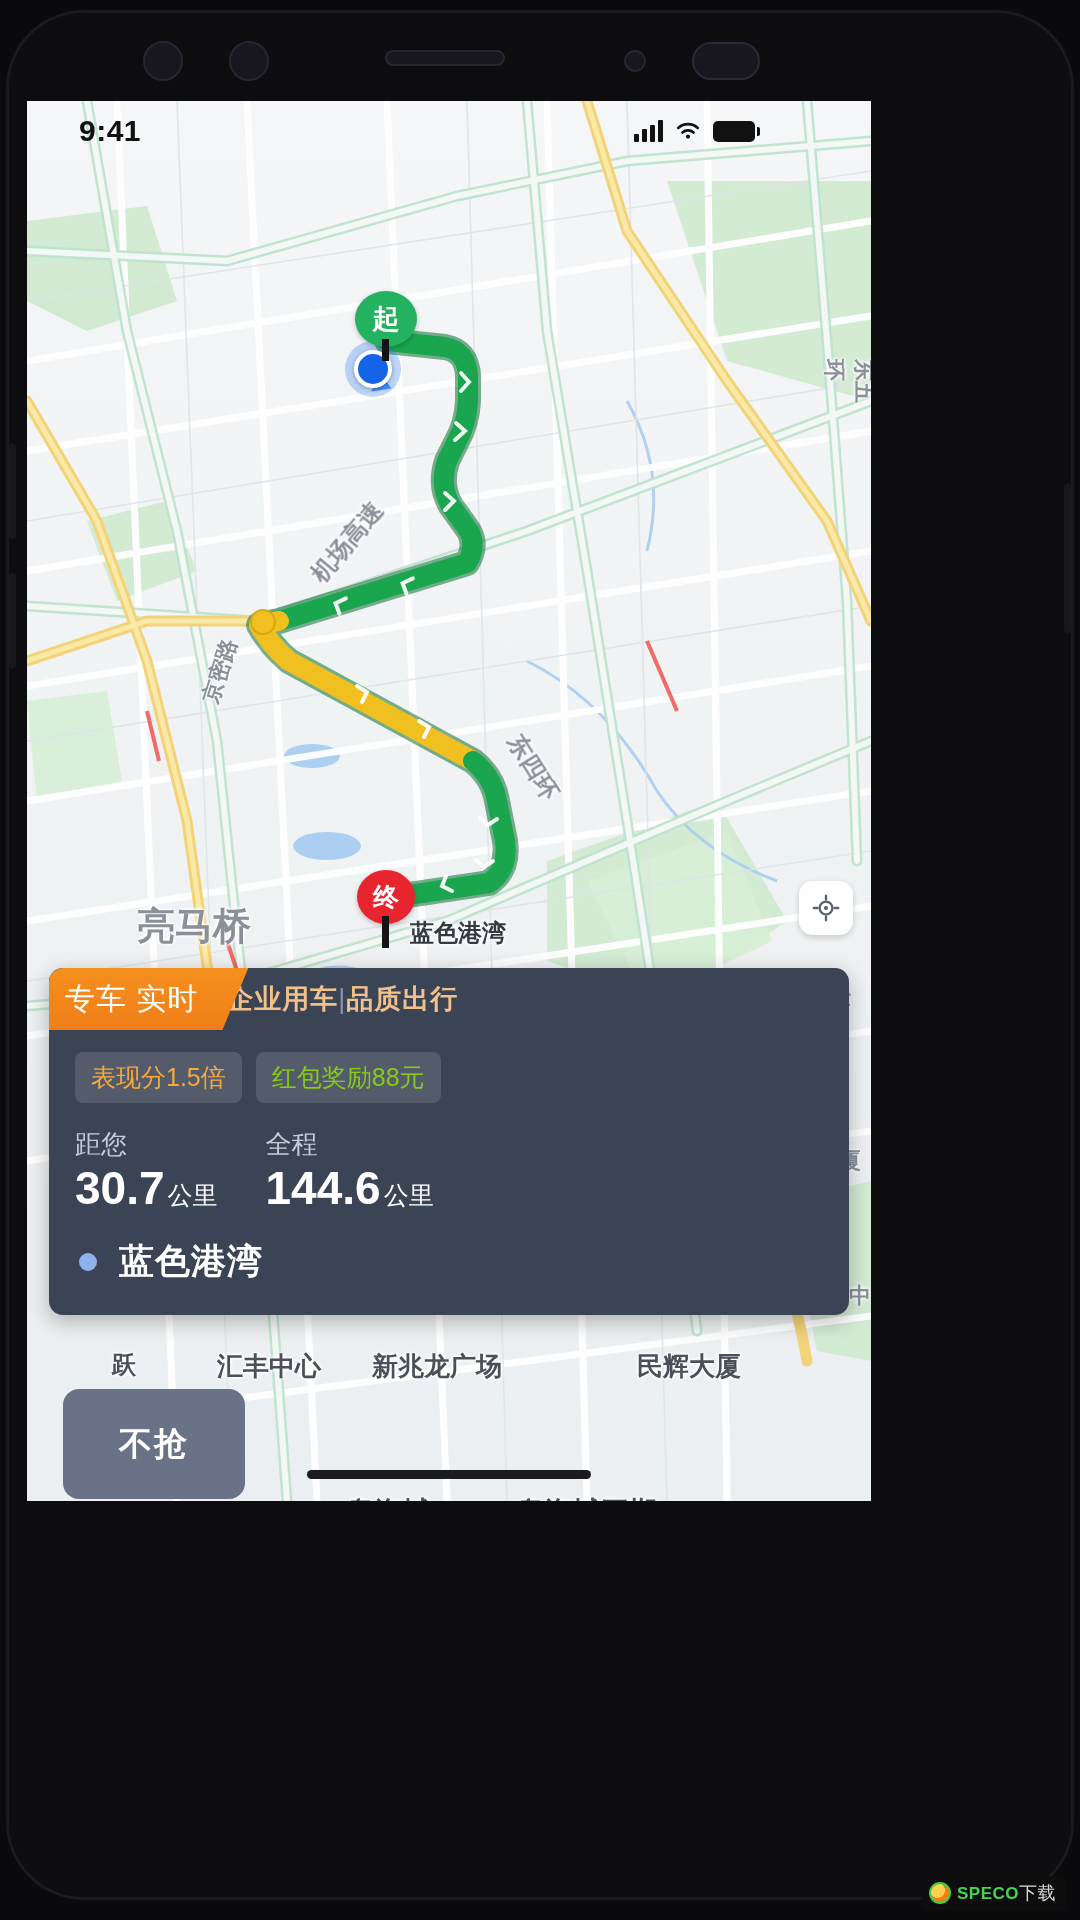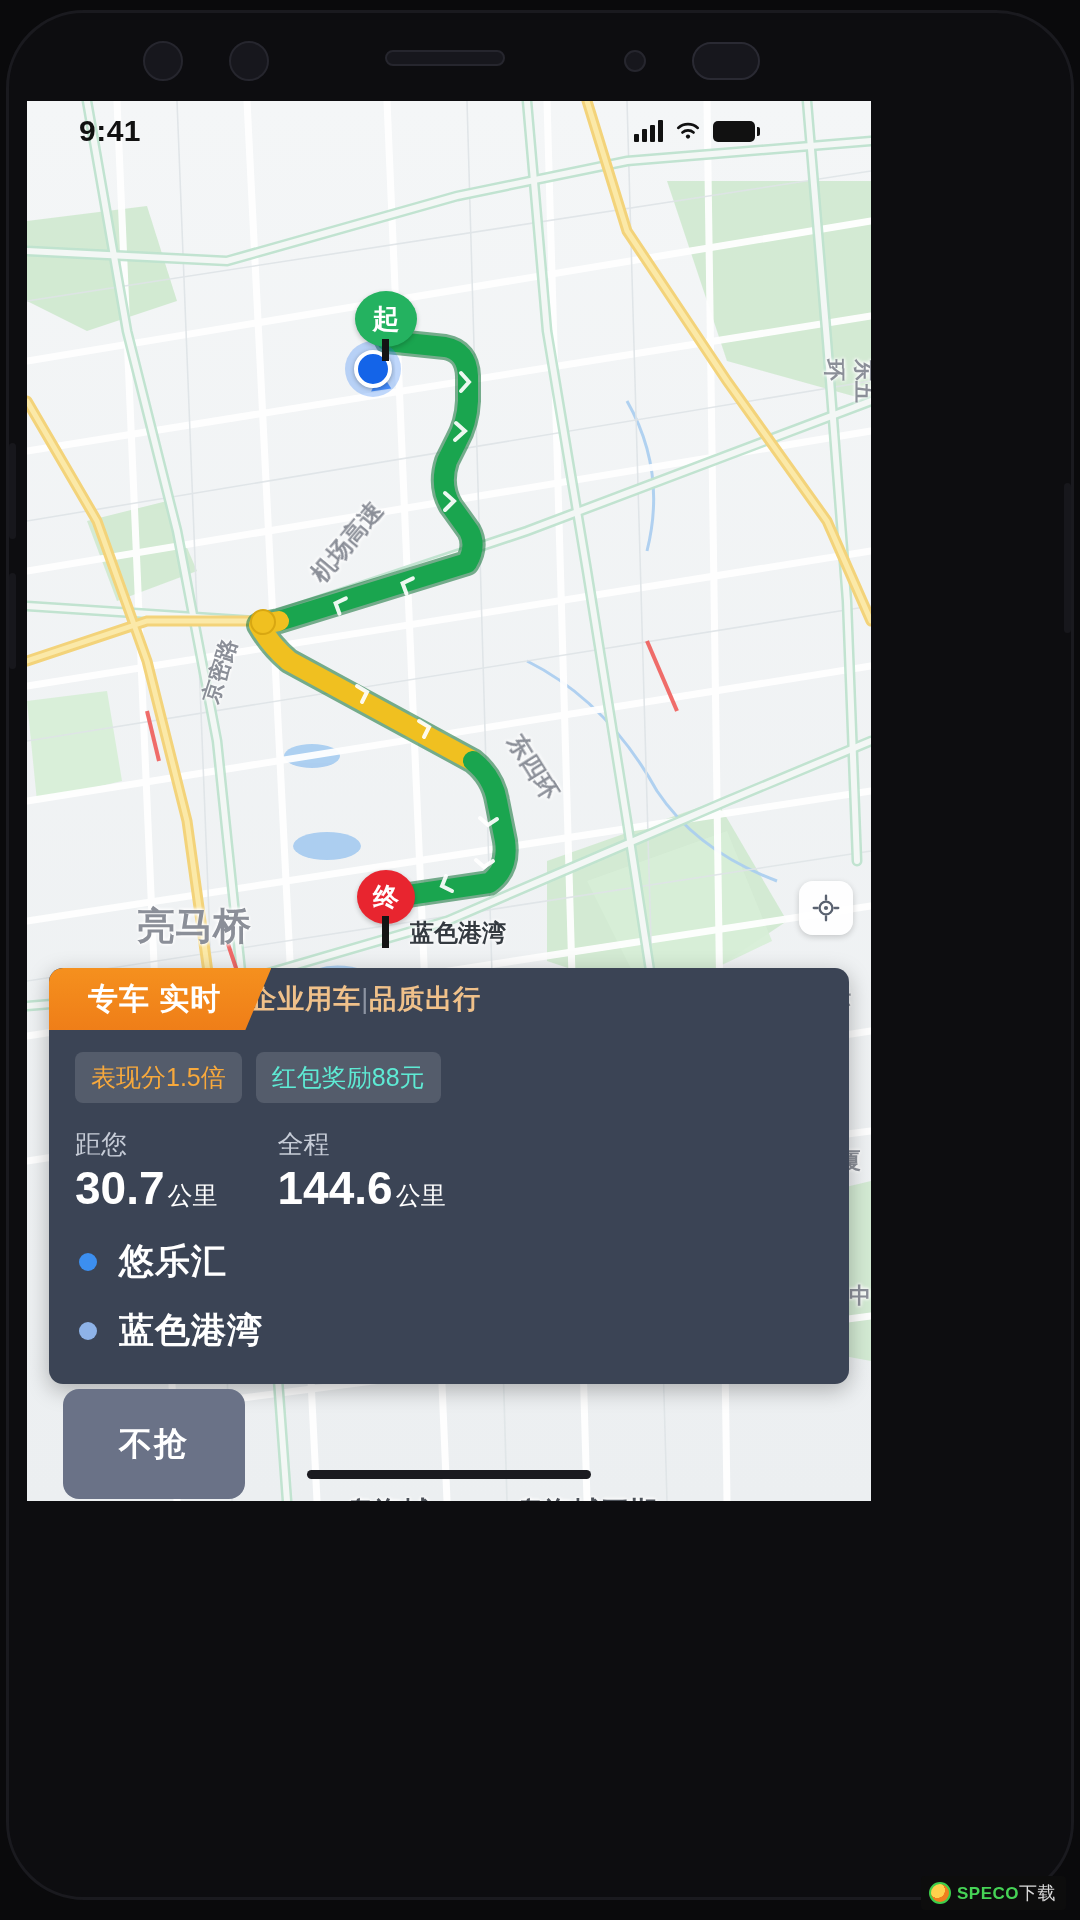--- a/index.html
+++ b/index.html
@@ -165,24 +165,24 @@
     border-radius: 14px;
     box-shadow: 0 6px 22px rgba(0,0,0,.28);
     overflow: hidden;
   }
   #card-header {
     position: relative; height: 62px; display: flex; align-items: stretch;
   }
   #tab-primary {
     position: relative;
     background: linear-gradient(180deg, #f5901e 0%, #ef7e18 100%);
-    padding: 0 30px 0 39px;
+    padding: 0 30px 0 16px;
     display: flex; align-items: center;
     border-top-left-radius: 14px;
-    font-size: 30px; font-weight: 700; color: #ffffff;
+    font-size: 30px; font-weight: 400; color: #ffffff;
     letter-spacing: 1px;
     clip-path: polygon(0 0, 100% 0, calc(100% - 26px) 100%, 0 100%);
     padding-right: 50px;
   }
   #tab-secondary {
     display: flex; align-items: center;
     margin-left: -22px;
     font-size: 27px; font-weight: 700; color: #f0c18a;
     letter-spacing: 1px;
     gap: 0;
@@ -190,26 +190,26 @@
   #tab-secondary .sep { color: #8d94a2; font-weight: 400; }
 
   #badges {
     display: flex; gap: 14px; padding: 22px 26px 0 26px;
   }
   .badge {
     background: rgba(255,255,255,.13);
     border-radius: 8px;
     padding: 9px 16px;
     font-size: 25px; font-weight: 500;
-    color: #5eead4;
+    color: #84cc16;
     white-space: nowrap;
   }
   .badge.accent { color: #f8a93c; background: rgba(255,255,255,.13); }
 
-  #metrics { display: flex; padding: 24px 26px 0 26px; gap: 60px; }
+  #metrics { display: flex; padding: 24px 26px 0 26px; gap: 48px; }
   .metric-label { font-size: 26px; color: #c6ccd7; margin-bottom: 2px; }
   .metric-value { font-size: 46px; font-weight: 700; color: #ffffff; line-height: 1.05; }
   .metric-unit { font-size: 25px; font-weight: 500; color: #ffffff; margin-left: 3px; }
 
   #stops { padding: 26px 26px 30px 30px; }
   .stop { display: flex; align-items: center; gap: 22px; margin-bottom: 22px; }
   .stop:last-child { margin-bottom: 0; }
   .stop-dot { width: 18px; height: 18px; border-radius: 50%; flex: 0 0 auto; }
   .stop-dot.origin { background: #3c8ff0; }
   .stop-dot.dest { background: #8eb3e8; }
@@ -492,24 +492,20 @@
               <div class="metric-value">30.7<span class="metric-unit">公里</span></div>
             </div>
             <div>
               <div class="metric-label">全程</div>
               <div class="metric-value">144.6<span class="metric-unit">公里</span></div>
             </div>
           </div>
 
         <div id="stops">
             <div class="stop">
-              <span class="stop-dot origin"></span>
-              <span class="stop-name">悠乐汇</span>
-            </div>
-            <div class="stop">
               <span class="stop-dot dest"></span>
               <span class="stop-name">蓝色港湾</span>
             </div>
           </div>
       </div>
 
       <div id="actions">
         <button id="btn-decline">不抢</button>
       </div>
 

